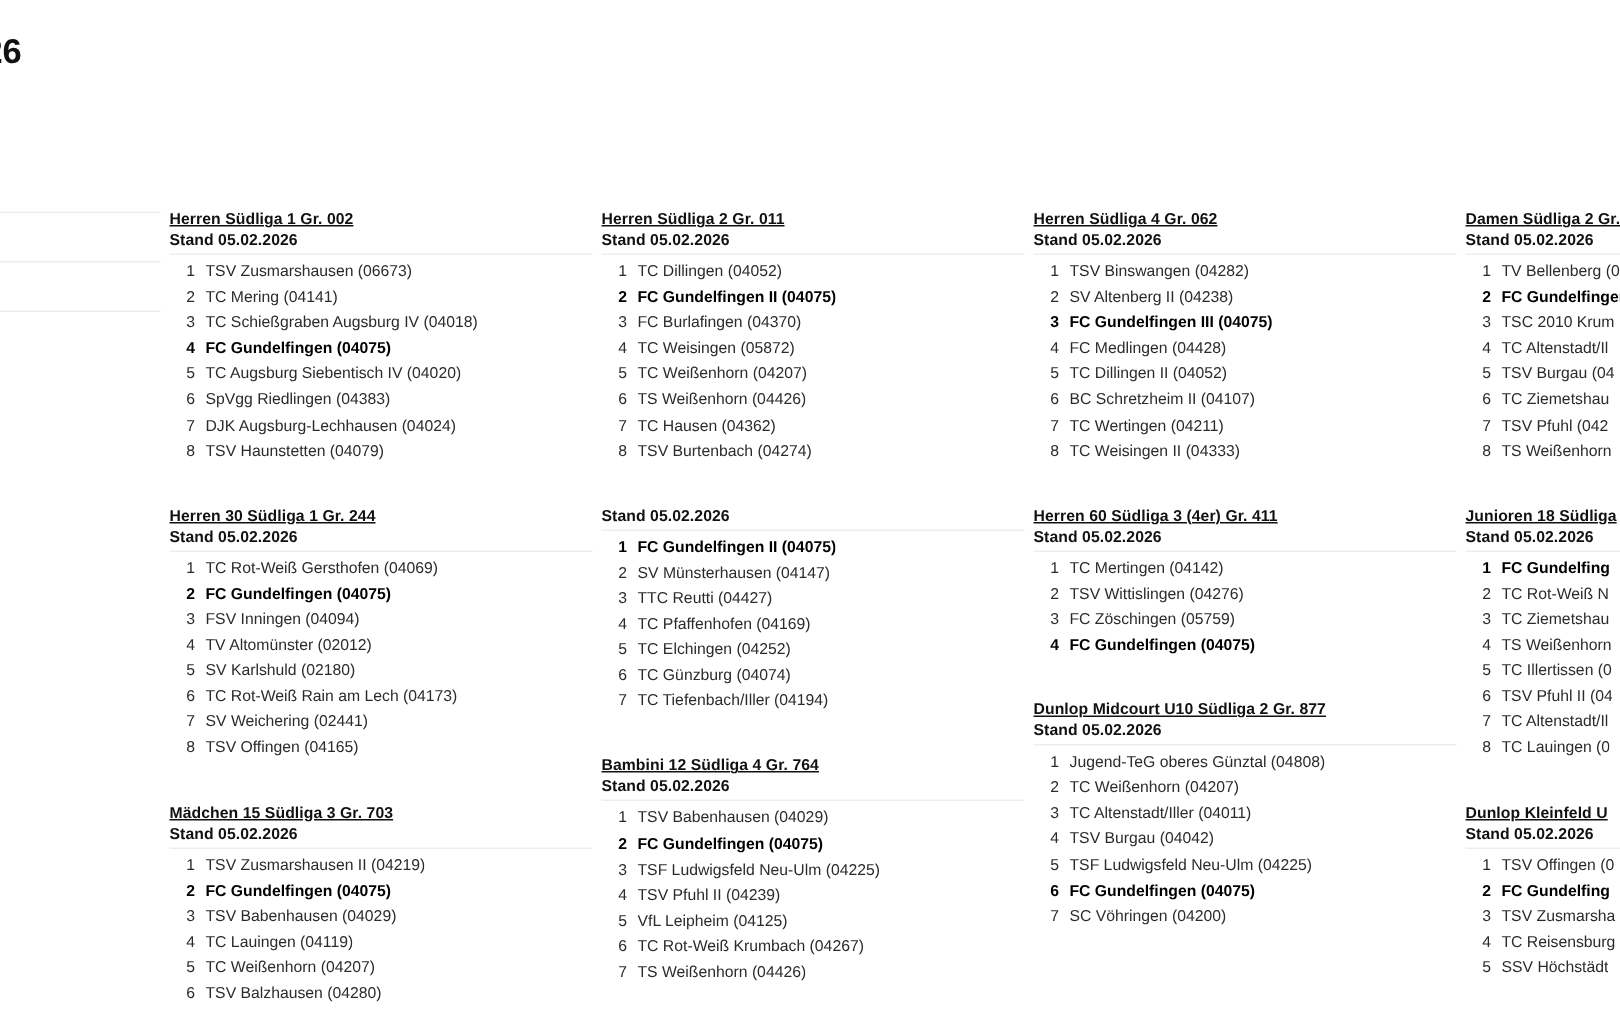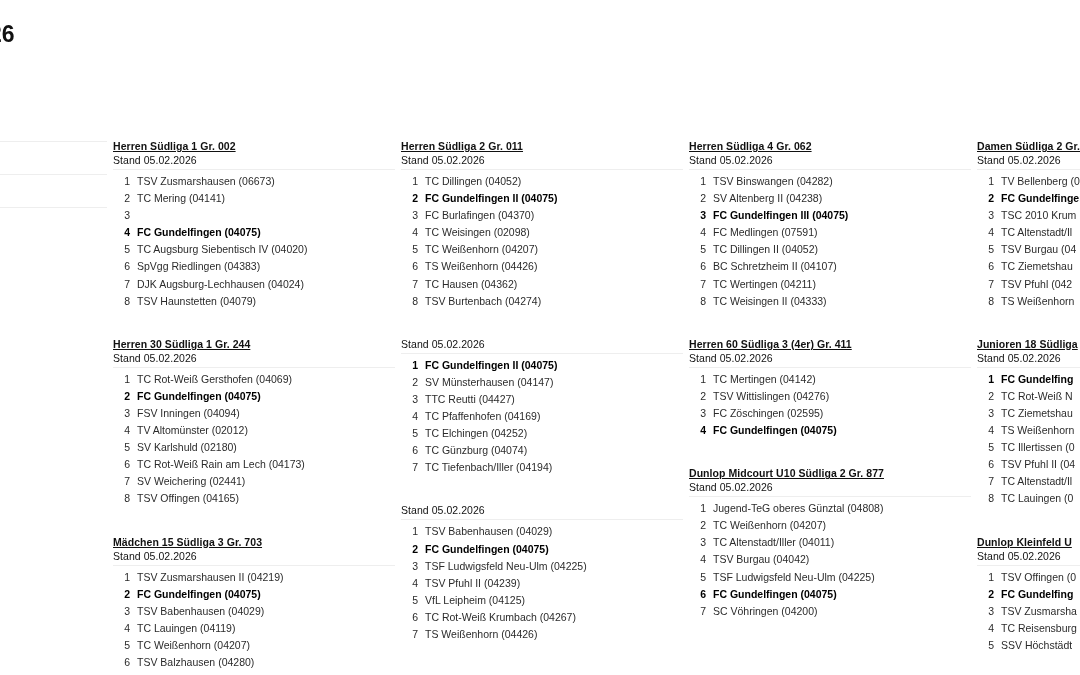--- a/index.html
+++ b/index.html
@@ -71,21 +71,21 @@
     font-size: 10.5px;
     font-weight: bold;
     color: #111111;
     line-height: 14px;
     white-space: nowrap;
     letter-spacing: 0.05px;
     text-decoration: underline;
   }
   .block-stand {
     font-size: 10.5px;
-    font-weight: normal;
+    font-weight: bold;
     color: #111111;
     line-height: 14px;
     padding-bottom: 2px;
     border-bottom: 1px solid #eeeeee;
     white-space: nowrap;
     letter-spacing: 0.05px;
   }
   .team-list {
     list-style: none;
     margin: 0;
@@ -246,20 +246,21 @@
             <li class="team-row">
               <span class="team-rank">1</span>
               <span class="team-name">TSV Zusmarshausen (06673)</span>
             </li>
             <li class="team-row">
               <span class="team-rank">2</span>
               <span class="team-name">TC Mering (04141)</span>
             </li>
             <li class="team-row">
               <span class="team-rank">3</span>
+              <span class="team-name">TC Schießgraben Augsburg IV (04018)</span>
             </li>
             <li class="team-row own">
               <span class="team-rank">4</span>
               <span class="team-name">FC Gundelfingen (04075)</span>
             </li>
             <li class="team-row">
               <span class="team-rank">5</span>
               <span class="team-name">TC Augsburg Siebentisch IV (04020)</span>
             </li>
             <li class="team-row">
@@ -357,21 +358,21 @@
             <li class="team-row own">
               <span class="team-rank">2</span>
               <span class="team-name">FC Gundelfingen II (04075)</span>
             </li>
             <li class="team-row">
               <span class="team-rank">3</span>
               <span class="team-name">FC Burlafingen (04370)</span>
             </li>
             <li class="team-row">
               <span class="team-rank">4</span>
-              <span class="team-name">TC Weisingen (02098)</span>
+              <span class="team-name">TC Weisingen (05872)</span>
             </li>
             <li class="team-row">
               <span class="team-rank">5</span>
               <span class="team-name">TC Weißenhorn (04207)</span>
             </li>
             <li class="team-row">
               <span class="team-rank">6</span>
               <span class="team-name">TS Weißenhorn (04426)</span>
             </li>
             <li class="team-row">
@@ -411,20 +412,21 @@
               <span class="team-rank">6</span>
               <span class="team-name">TC Günzburg (04074)</span>
             </li>
             <li class="team-row">
               <span class="team-rank">7</span>
               <span class="team-name">TC Tiefenbach/Iller (04194)</span>
             </li>
           </ul>
         </div>
         <div class="block">
+          <div class="block-title">Bambini 12 Südliga 4 Gr. 764</div>
           <div class="block-stand">Stand 05.02.2026</div>
           <ul class="team-list">
             <li class="team-row">
               <span class="team-rank">1</span>
               <span class="team-name">TSV Babenhausen (04029)</span>
             </li>
             <li class="team-row own">
               <span class="team-rank">2</span>
               <span class="team-name">FC Gundelfingen (04075)</span>
             </li>
@@ -463,21 +465,21 @@
             <li class="team-row">
               <span class="team-rank">2</span>
               <span class="team-name">SV Altenberg II (04238)</span>
             </li>
             <li class="team-row own">
               <span class="team-rank">3</span>
               <span class="team-name">FC Gundelfingen III (04075)</span>
             </li>
             <li class="team-row">
               <span class="team-rank">4</span>
-              <span class="team-name">FC Medlingen (07591)</span>
+              <span class="team-name">FC Medlingen (04428)</span>
             </li>
             <li class="team-row">
               <span class="team-rank">5</span>
               <span class="team-name">TC Dillingen II (04052)</span>
             </li>
             <li class="team-row">
               <span class="team-rank">6</span>
               <span class="team-name">BC Schretzheim II (04107)</span>
             </li>
             <li class="team-row">
@@ -497,21 +499,21 @@
             <li class="team-row">
               <span class="team-rank">1</span>
               <span class="team-name">TC Mertingen (04142)</span>
             </li>
             <li class="team-row">
               <span class="team-rank">2</span>
               <span class="team-name">TSV Wittislingen (04276)</span>
             </li>
             <li class="team-row">
               <span class="team-rank">3</span>
-              <span class="team-name">FC Zöschingen (02595)</span>
+              <span class="team-name">FC Zöschingen (05759)</span>
             </li>
             <li class="team-row own">
               <span class="team-rank">4</span>
               <span class="team-name">FC Gundelfingen (04075)</span>
             </li>
           </ul>
         </div>
         <div class="block">
           <div class="block-title">Dunlop Midcourt U10 Südliga 2 Gr. 877</div>
           <div class="block-stand">Stand 05.02.2026</div>

